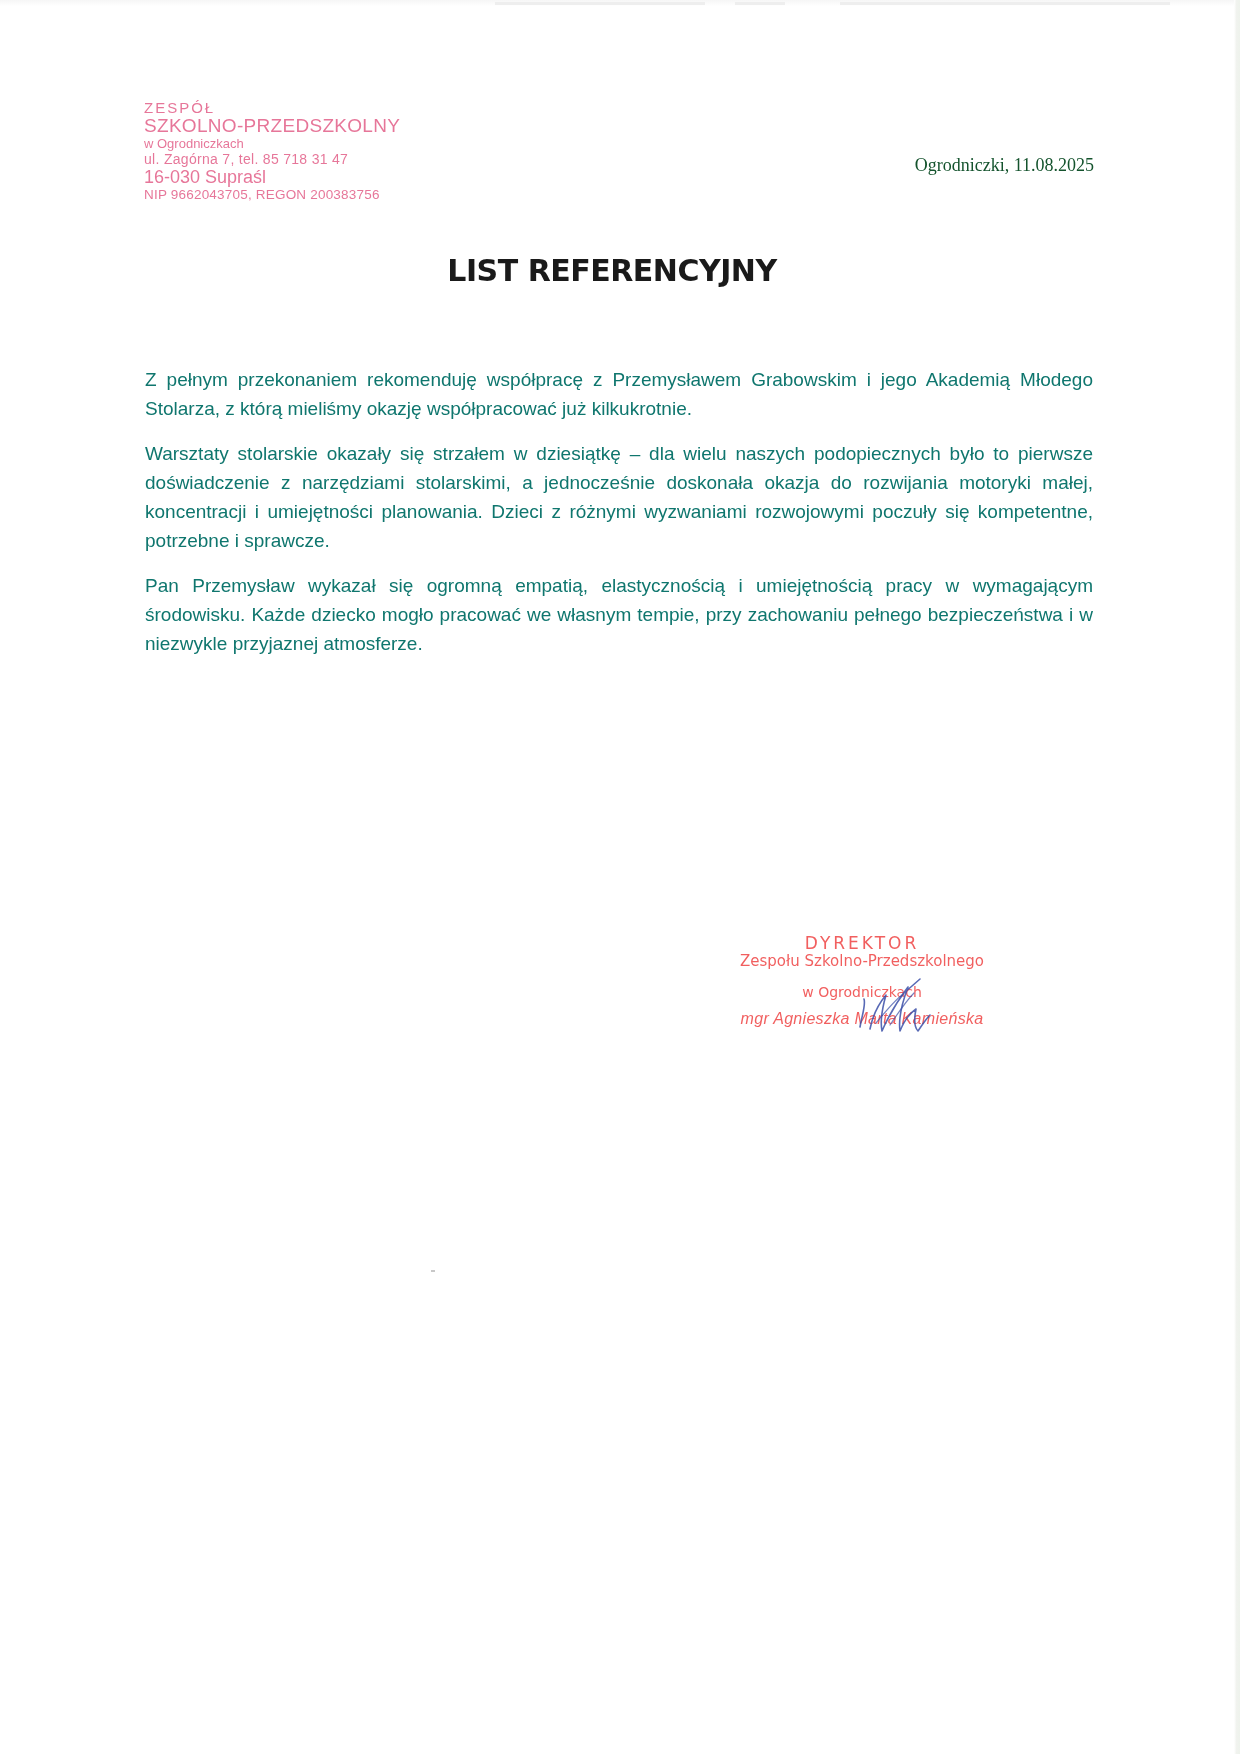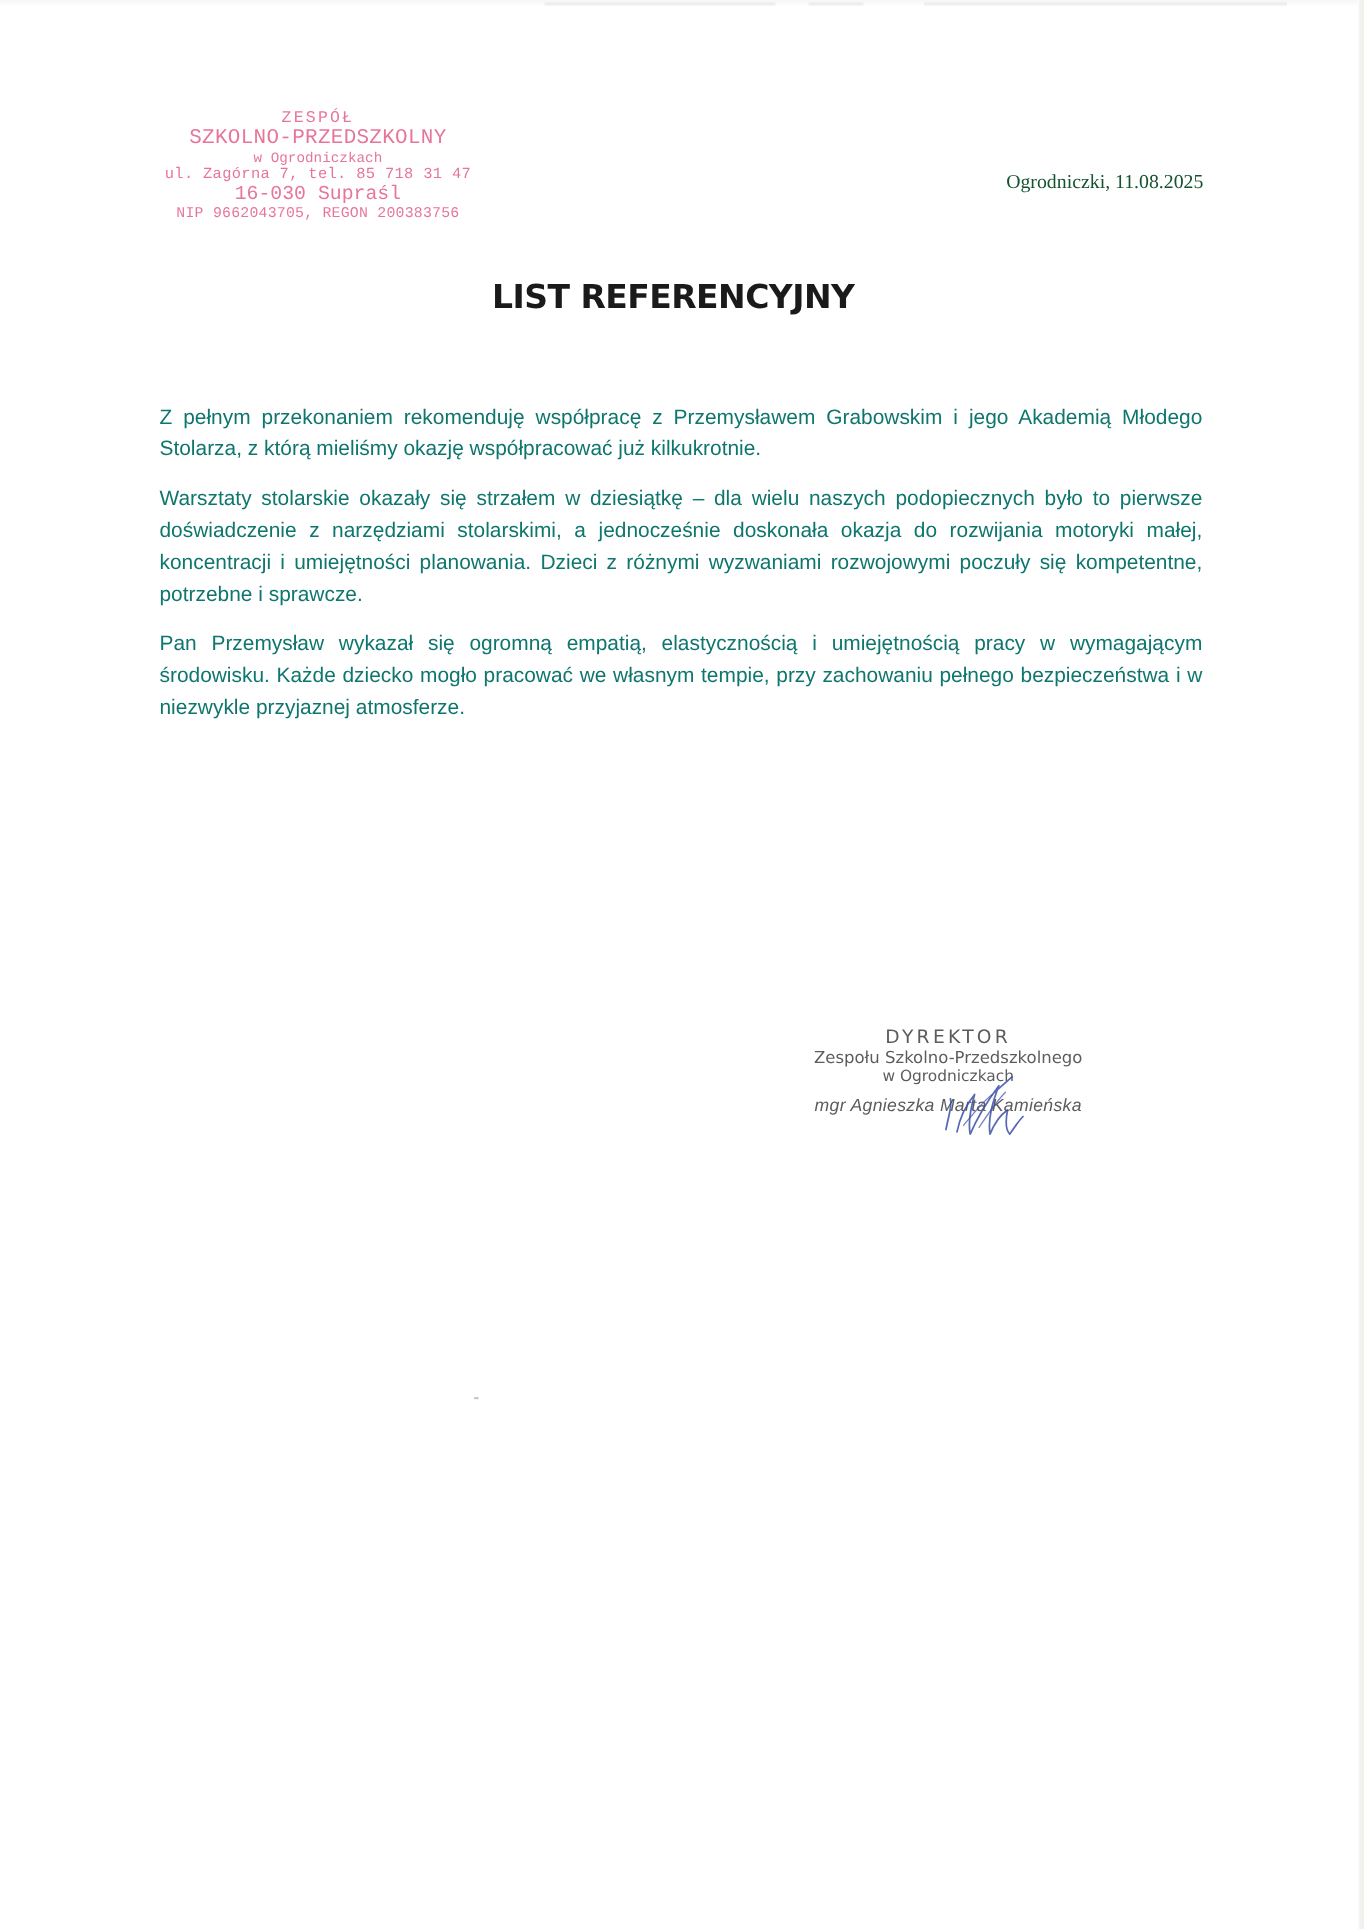--- a/index.html
+++ b/index.html
@@ -14,22 +14,22 @@
   }
   .top-edge span { position: absolute; top: 2px; height: 3px; background: #eeeeee; }
   .right-edge {
     position: absolute; top: 0; right: 0; width: 6px; height: 1754px;
     background: linear-gradient(90deg, #ffffff, #f1f3ef 40%, #eef2ec);
   }
 
   
   .stamp {
     position: absolute; left: 144px; top: 100px; width: 290px;
-    color: #e0507d; text-align: center; opacity: 0.78;
-    font-family: Liberation Mono, monospace; line-height: 1;
+    color: #e0507d; text-align: left; opacity: 0.78;
+    font-family: Liberation Sans, sans-serif; line-height: 1;
   }
   .stamp .l1 { font-size: 15px; letter-spacing: 2px; margin-bottom: 1px; }
   .stamp .l2 { font-size: 19px; letter-spacing: 0.3px; margin-bottom: 2px; }
   .stamp .l3 { font-size: 13px; margin-bottom: 2px; }
   .stamp .l4 { font-size: 14px; margin-bottom: 2px; letter-spacing: 0.3px; }
   .stamp .l5 { font-size: 18px; margin-bottom: 2px; }
   .stamp .l6 { font-size: 13.5px; letter-spacing: 0.2px; }
 
   .date {
     position: absolute; right: 146px; top: 155px;
@@ -46,24 +46,24 @@
     position: absolute; left: 145px; width: 948px; top: 365px;
     font-family: "Liberation Sans Narrow", "Liberation Sans", sans-serif;
     font-size: 19px; line-height: 29px; color: #0f766e;
     text-align: justify;
   }
   .body-text p { margin: 0 0 16px 0; }
 
   
   .sig {
     position: absolute; left: 712px; top: 935px; width: 300px;
-    color: #404040; text-align: center; opacity: 0.85; line-height: 1;
+    color: #ef4444; text-align: center; opacity: 0.85; line-height: 1;
   }
   .sig .dyr { font-family: "DejaVu Sans", sans-serif; font-size: 17px; letter-spacing: 3px; margin-bottom: 2px; }
-  .sig .org { font-family: "DejaVu Sans", sans-serif; font-size: 15px; margin-bottom: 3px; }
+  .sig .org { font-family: "DejaVu Sans", sans-serif; font-size: 15px; margin-bottom: 16px; }
   .sig .place { font-family: "DejaVu Sans", sans-serif; font-size: 14px; margin-bottom: 12px; }
   .sig .name { font-family: "Liberation Sans", sans-serif; font-style: italic; font-size: 16px; letter-spacing: 0.3px; }
   .scribble { position: absolute; left: 842px; top: 975px; width: 100px; height: 70px; }
 
   .dot { position: absolute; left: 431px; top: 1270px; width: 4px; height: 2px; background: #c8c8c8; }
 </style>
 </head>
 <body>
 
 <div class="top-edge">

